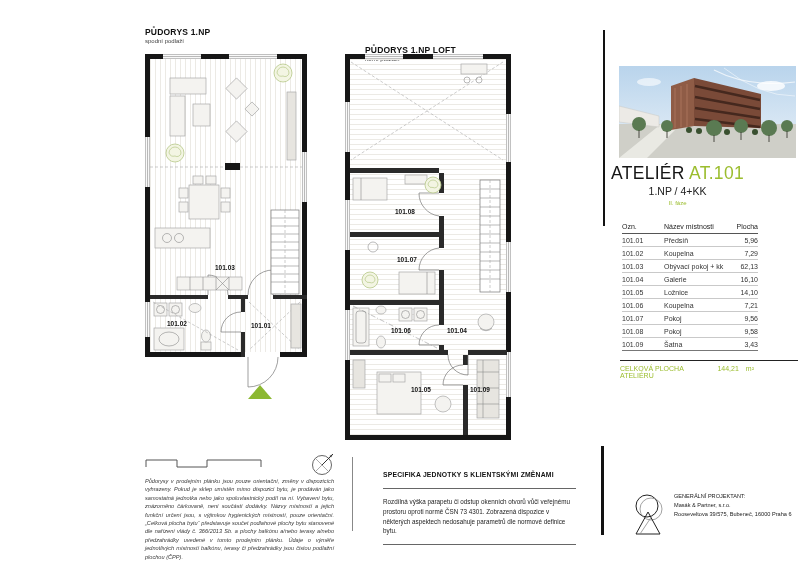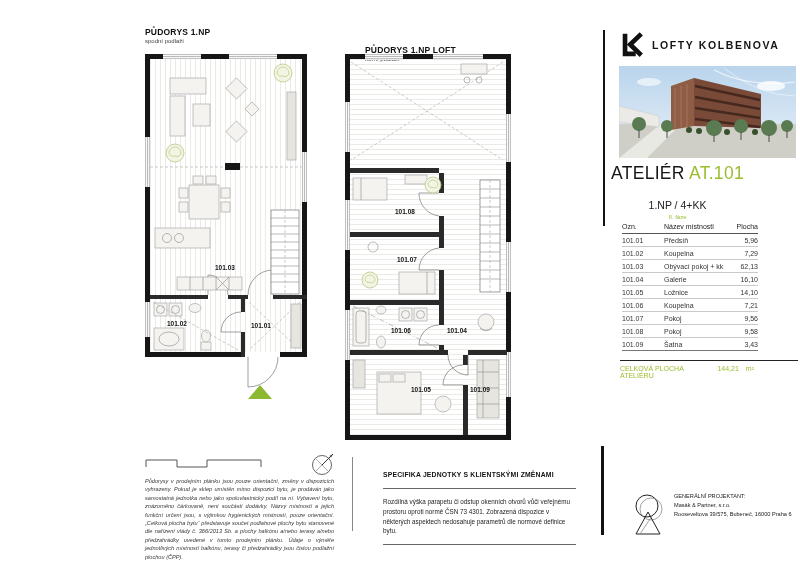--- a/index.html
+++ b/index.html
@@ -10,21 +10,21 @@
   
   .plan-title{font-size:8.5px;font-weight:bold;letter-spacing:.2px;color:#111;}
   .plan-sub{font-size:6px;color:#444;margin-top:1px;}
   
   .brand{display:flex;align-items:center;gap:7px;}
   .brand-name{font-size:10.5px;font-weight:bold;letter-spacing:1.6px;color:#151515;}
   
   .unit-block{width:235px;text-align:center;}
   .unit-title{font-size:17.5px;font-weight:500;letter-spacing:.3px;color:#161616;}
   .unit-id{color:#9bbd2e;}
-  .unit-layout{font-size:10.5px;color:#222;margin-top:15px;}
+  .unit-layout{font-size:10.5px;color:#222;margin-top:1px;}
   .unit-phase{font-size:6px;color:#9bbd2e;margin-top:3px;}
   
   .tbl{width:136px;font-size:7px;}
   .tbl-head{display:grid;grid-template-columns:42px 1fr 34px;padding:2px 0 3px 0;
             border-bottom:1px solid #555;color:#222;}
   .tbl-row{display:grid;grid-template-columns:42px 1fr 34px;padding:2.5px 0;
            border-bottom:1px solid #c9c9c9;color:#333;}
   .tbl-body .tbl-row:last-child{border-bottom:1px solid #777;}
   .col-area{text-align:right;}
   .total{width:178px;display:flex;align-items:baseline;border-top:1.5px solid #222;
@@ -277,27 +277,20 @@
     <text class="rlabel" x="52" y="162">101.08</text>
     <text class="rlabel" x="54" y="210">101.07</text>
     <text class="rlabel" x="48" y="281">101.06</text>
     <text class="rlabel" x="104" y="281">101.04</text>
     <text class="rlabel" x="68" y="340">101.05</text>
     <text class="rlabel" x="127" y="340">101.09</text>
   </svg>
 
   <div class="abs vrule" style="left:603px;top:30px;width:2px;height:196px;"></div>
 
-  <div class="abs brand" style="left:619px;top:32px;">
-    <svg width="26" height="26" viewBox="0 0 28 28">
-      <path d="M4,2 h5 v19 h9 v5 H4 Z" fill="#111"></path>
-      <path d="M24,2 L12,13.5 L24,25" stroke="#111" stroke-width="5" fill="none"></path>
-    </svg>
-    <span class="brand-name">LOFTY KOLBENOVA</span>
-  </div>
 
   <svg class="abs" style="left:619px;top:66px;" width="177" height="92" viewBox="0 0 177 92">
     <defs>
       <linearGradient id="sky" x1="0" y1="0" x2="0" y2="1">
         <stop offset="0" stop-color="#b9d4ec"></stop>
           <stop offset="1" stop-color="#e9f1f8"></stop>
       </linearGradient>
     </defs>
     <rect x="0" y="0" width="177" height="92" fill="url(#sky)"></rect>
     <path d="M95,4 Q130,22 176,16" stroke="#ffffff" stroke-width="1.2" fill="none" opacity=".7"></path>

